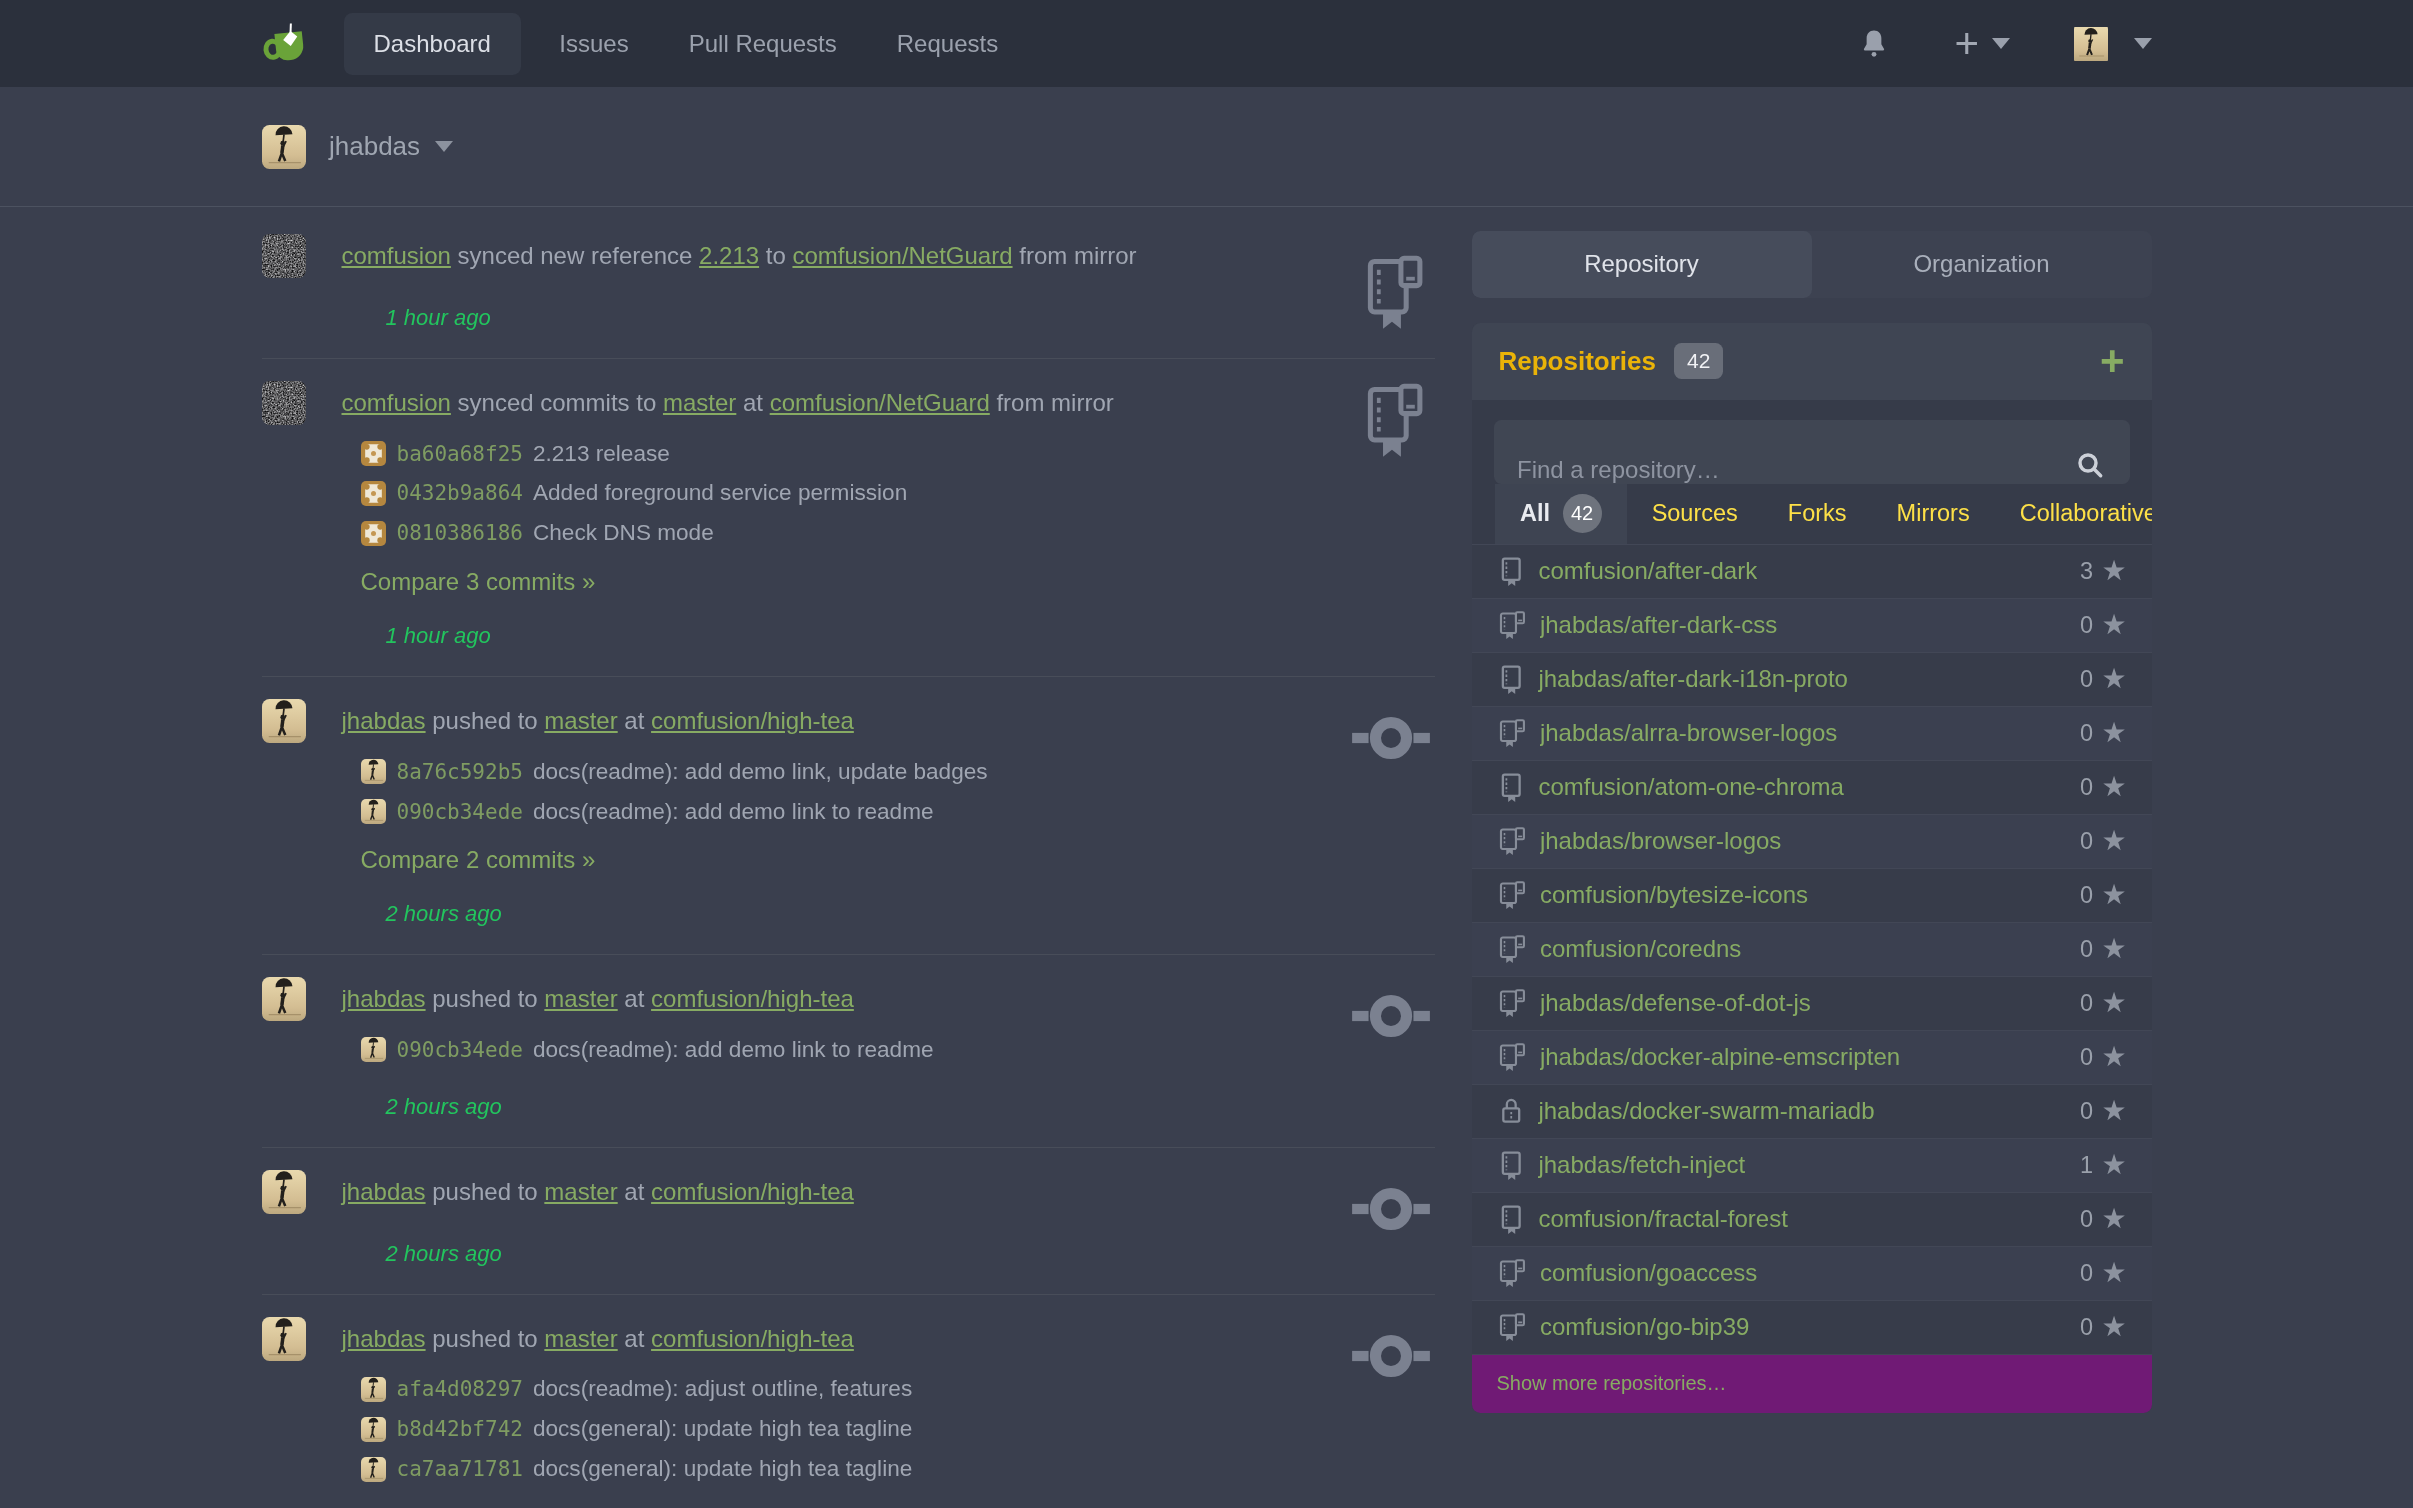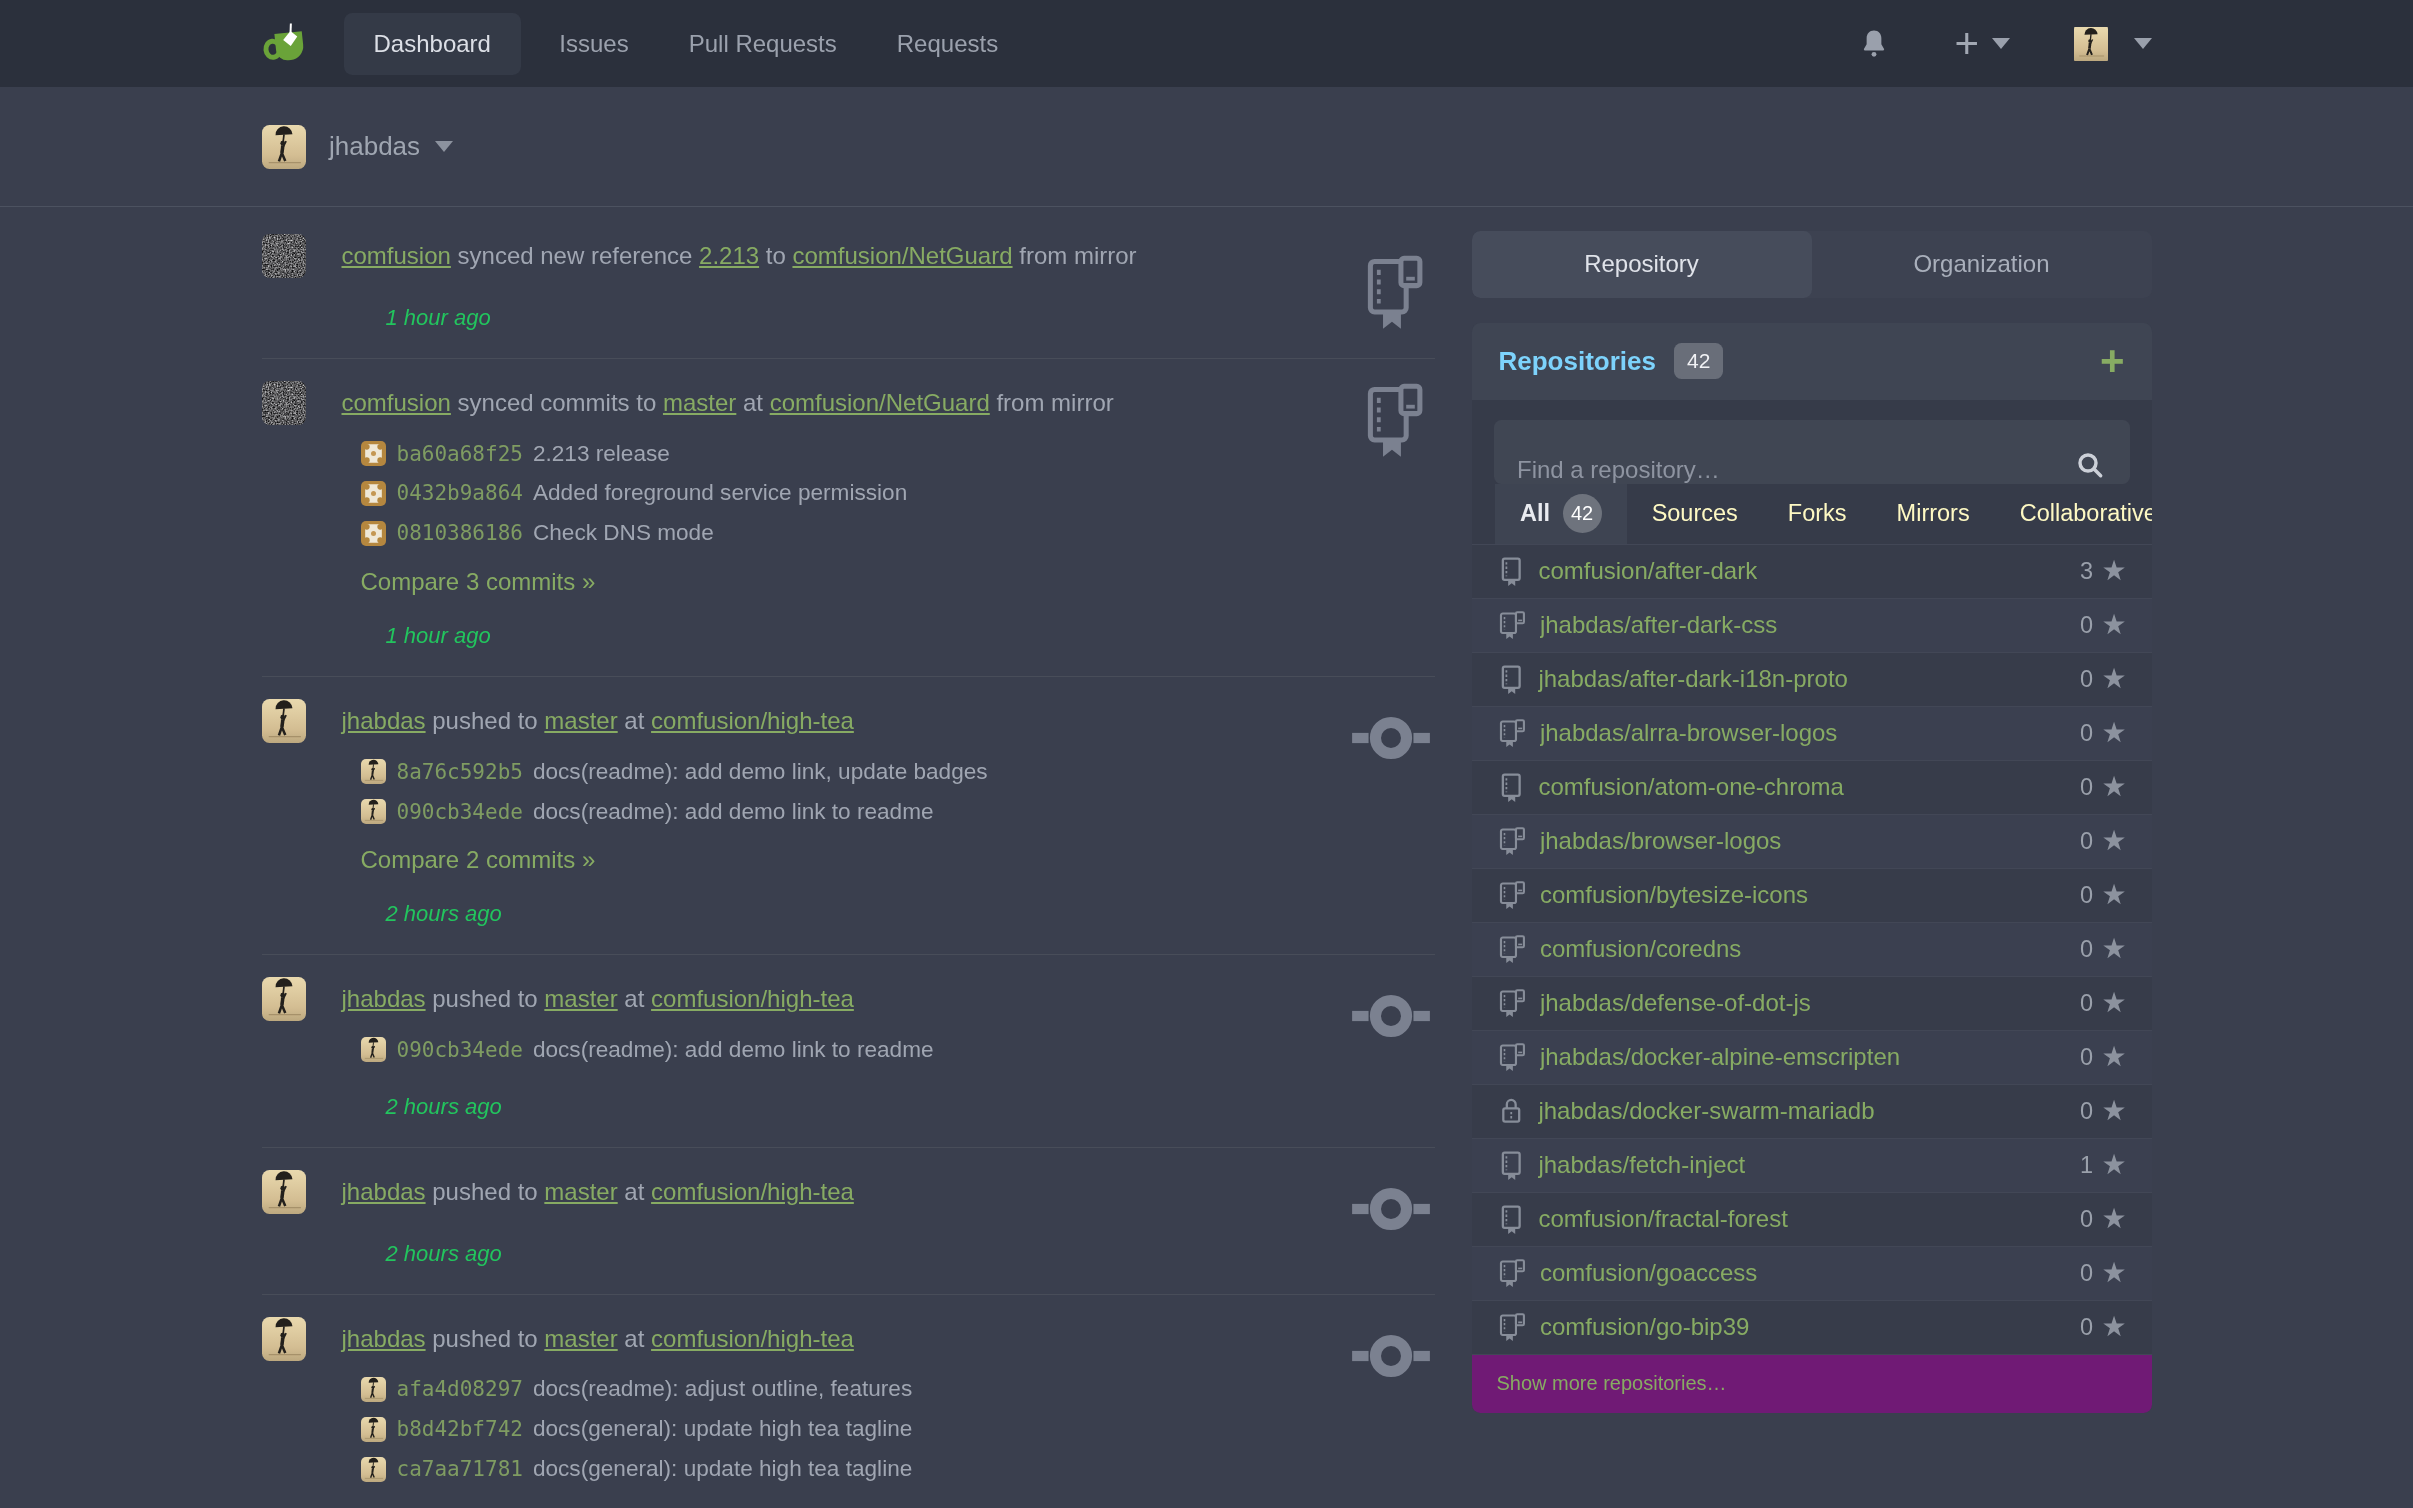--- a/index.html
+++ b/index.html
@@ -55,32 +55,32 @@
   .feed-type-icon { position:absolute; right:3.4px; top:22px; color:#7b8190; }
   .feed-type-icon.commit-kind { top:34px; }
 
   
   .tabbar { height:67px; border-radius:8.4px; background:#3d4251; display:flex; overflow:hidden; }
   .tabbar .tab { flex:1; display:flex; align-items:center; justify-content:center; font-size:24px; color:#a9afbb; }
   .tabbar .tab.active { background:#464c5b; color:#e0e3ea; border-radius:8.4px; }
 
   .panel-box { margin-top:25px; border-radius:8.4px; overflow:hidden; background:#373c4a; }
   .panel-header { height:77px; background:#3f4553; display:flex; align-items:center; padding:0 27px; }
-  .ph-title { font-size:26px; font-weight:bold; color:#7dd3fc; }
+  .ph-title { font-size:26px; font-weight:bold; color:#eab308; }
   .ph-badge { margin-left:18.4px; background:#696e79; color:#f1f2f5; font-size:21px; padding:5.9px 12.6px; border-radius:7.5px; }
   .ph-plus { margin-left:auto; color:#87ab63; font-size:42px; line-height:1; font-weight:bold; }
 
   .search-wrap { padding:20px 22px 0; background:#363b49; }
   .search-box { height:64px; background:#404653; border-radius:7.5px; display:flex; align-items:flex-end; padding:0 23.5px;gap:8px; }
   .search-box input { flex:1; background:transparent; border:none; outline:none; font-size:24px; color:#cfd3db; font-family:"Liberation Sans", sans-serif; }
   .search-box input::placeholder { color:#8e94a1; }
   .search-icon { color:#ccd0d8; flex:none; margin-left:15px; }
 
   .filters { display:flex; align-items:stretch; background:#363b49; height:60px; padding:0 0 0 23.5px; }
-  .filter { display:flex; align-items:center; padding:0 25px; font-size:23.5px; color:#fef9c3; }
+  .filter { display:flex; align-items:center; padding:0 25px; font-size:23.5px; color:#fde047; }
   .filter.active { background:#3e4452; color:#e9ebf0; gap:12.6px; font-weight:bold; }
   .fbadge { width:39px; height:39px; border-radius:50%; background:#6e737d; color:#fff; font-size:20px; font-weight:normal; display:flex; align-items:center; justify-content:center; }
 
   .repo-row { height:54px; border-top:0.8px solid #424756; display:flex; align-items:center; padding:0 25px; }
   .repo-row.alt { background:#3b4050; }
   .repo-icon { color:#878d99; flex:none; margin-right:13.4px; display:flex; align-items:center; }
   .repo-name { font-size:24px; color:#87ab63; white-space:nowrap; overflow:hidden; }
   .repo-stars { margin-left:auto; display:flex; align-items:center; flex:none; }
   .star-count { font-size:23.5px; color:#9aa0ab; margin-right:8.4px; }
   .star-glyph { font-size:28px; color:#8c929e; line-height:1; }

